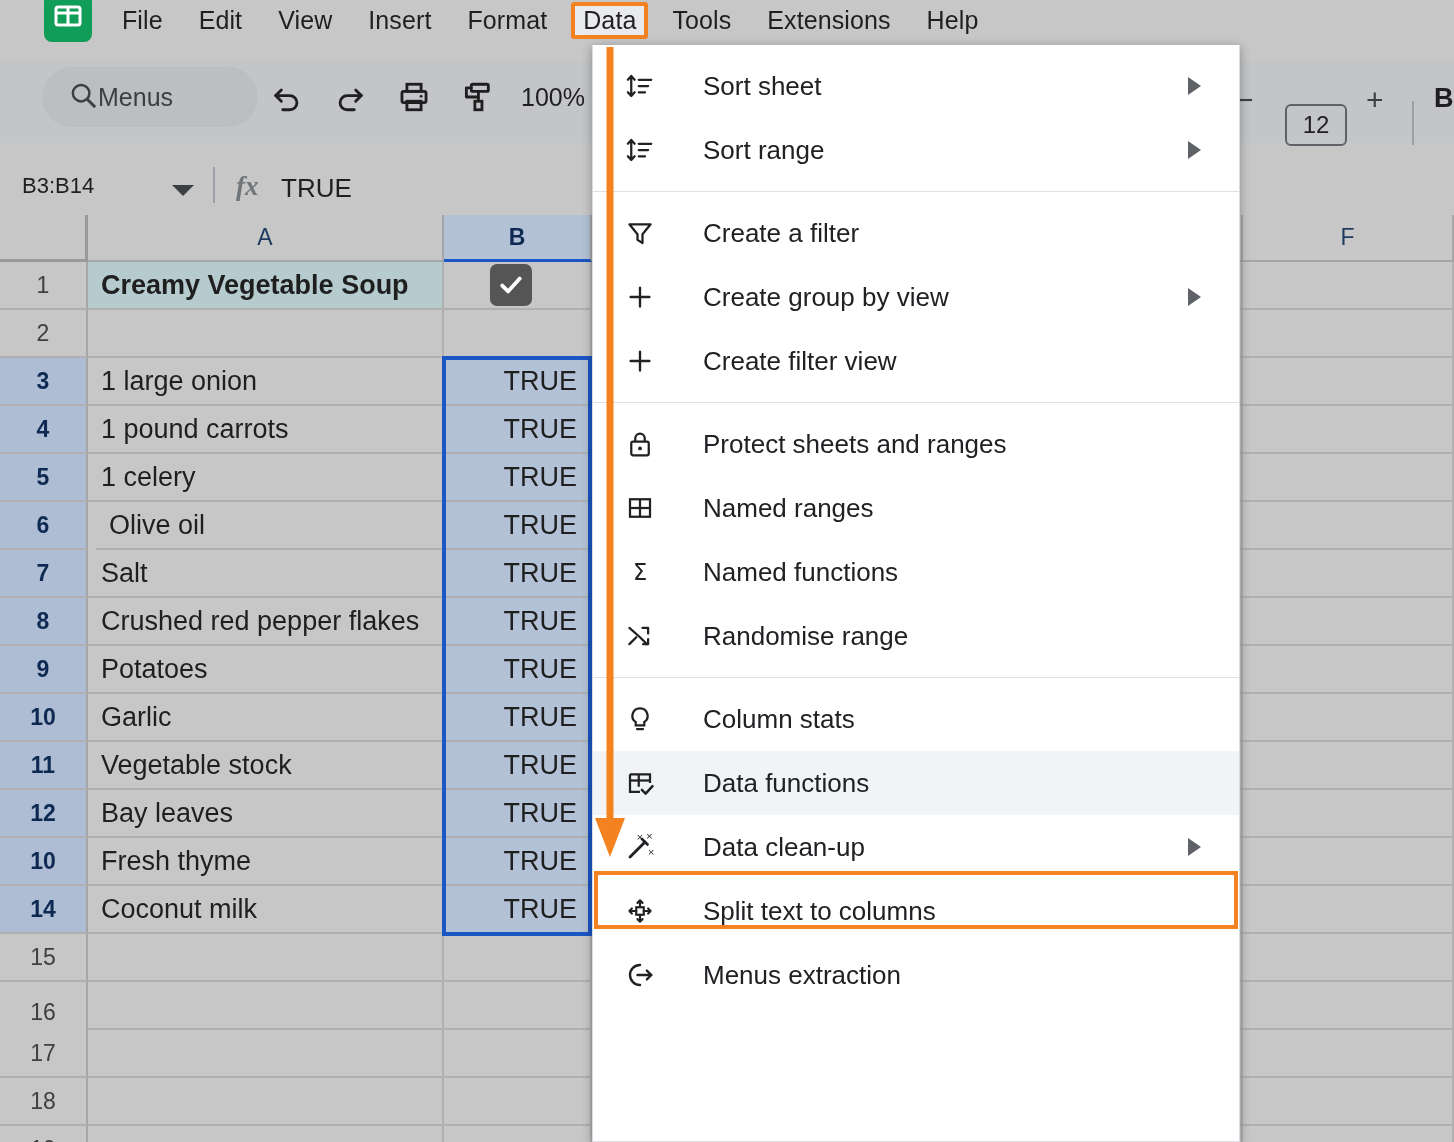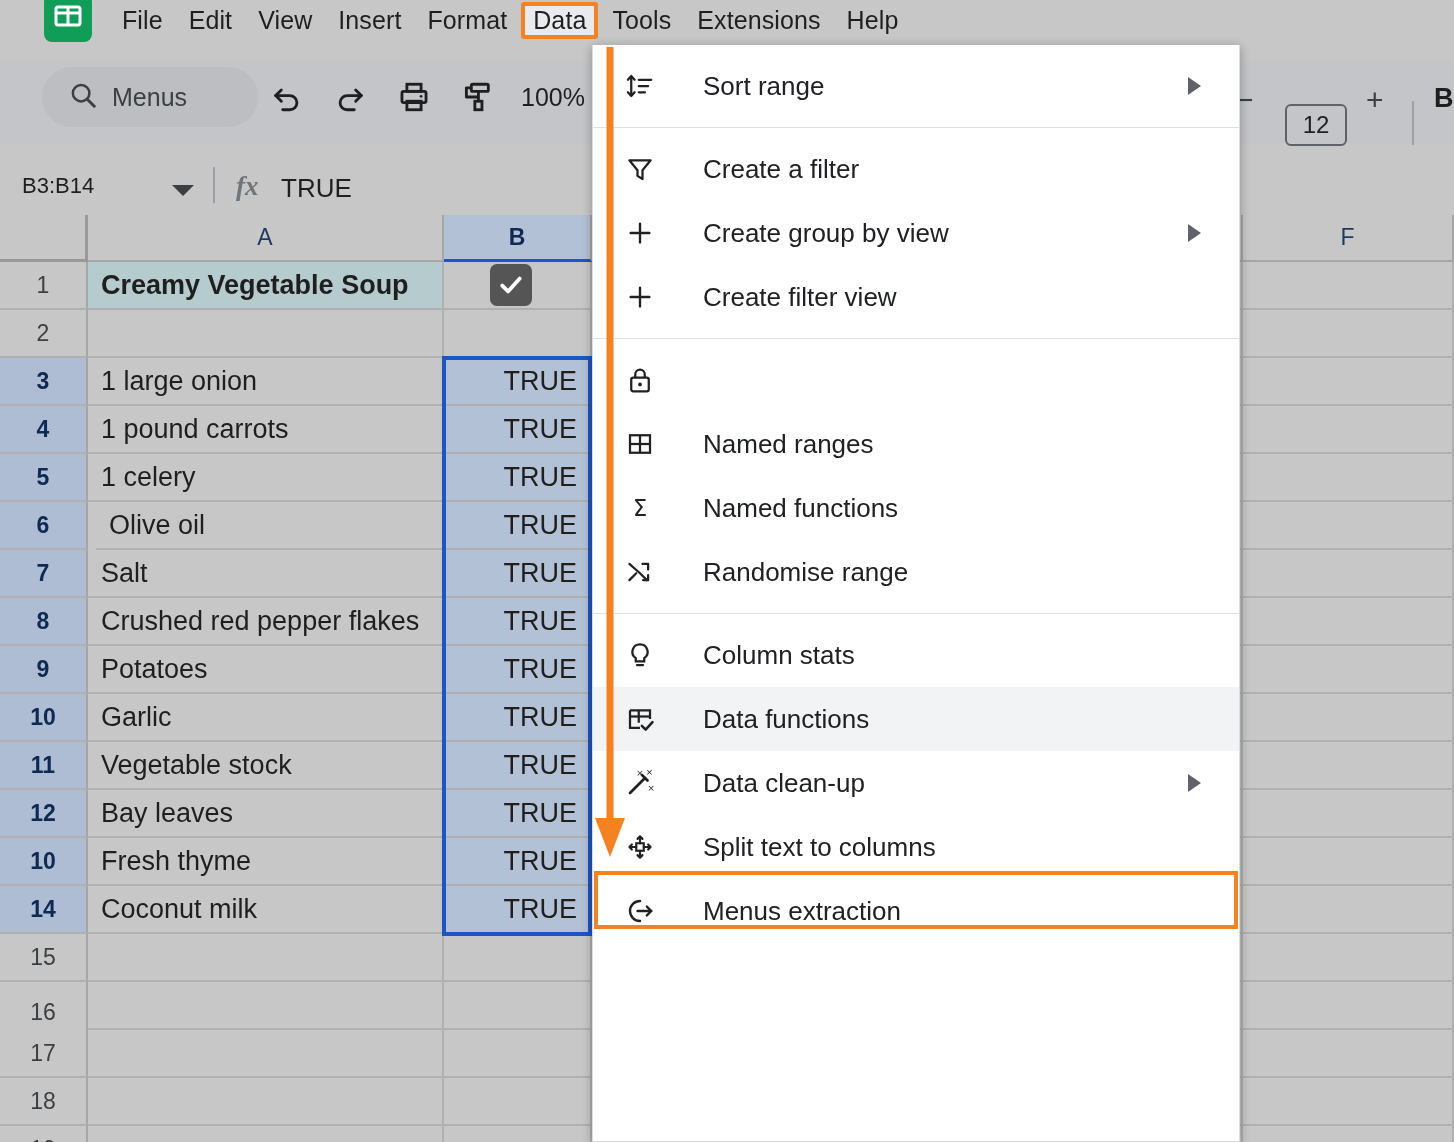--- a/index.html
+++ b/index.html
@@ -27,36 +27,36 @@
   .menu-item {
     font-size: 25px; color: #1f1f1f; letter-spacing: .1px;
     padding: 4px 12px; border-radius: 3px; cursor: default;
     white-space: nowrap;
   }
   .menu-item.active {
     background: #e8eaed;
     border: 4px solid #f58220;
     padding: 0px 8px;
   }
-  .menu-list { position: absolute; left: 110px; top: 2px; display: flex; gap: 2px; }
+  .menu-list { position: absolute; left: 110px; top: 2px; display: flex; gap: 12px; }
 
   
   .toolbar {
     position: absolute; left: 0; top: 47px; width: 1454px; height: 110px;
     background: #c7c7c7;
   }
   .toolbar-inner {
     position: absolute; left: 0; top: 14px; width: 1454px; height: 82px;
     background: #c3c5c9;
   }
   .menus-pill {
     position: absolute; left: 42px; top: 20px;
     width: 216px; height: 60px; border-radius: 32px;
     background: #bcbec2;
-    display: flex; align-items: center; gap: 14px; padding-left: 26px;
+    display: flex; align-items: center; padding-left: 26px;
   }
   .menus-pill .lbl { font-size: 25px; color: #3c4043; }
   .tb-icon { position: absolute; top: 28px; width: 44px; height: 44px;
              display: flex; align-items: center; justify-content: center; }
   .zoom-val { position: absolute; left: 521px; top: 36px; font-size: 25px; color: #1f1f1f; }
   .fs-minus { position: absolute; left: 1236px; top: 36px; font-size: 30px; color: #3c4043; }
   .fs-box {
     position: absolute; left: 1285px; top: 78px; transform: translateY(-50%);
     width: 62px; height: 42px; border: 2px solid #5f6368; border-radius: 6px;
     display: flex; align-items: center; justify-content: center;
@@ -355,20 +355,32 @@
       <div class="spacer"></div>
       <div class="mi">
         <span class="mi-icon">
           <svg width="30" height="30" viewBox="0 0 24 24">
             <path d="M5 4 V20 M5 4 L2.3 7 M5 4 L7.7 7 M5 20 L2.3 17 M5 20 L7.7 17" fill="none" stroke="#202124" stroke-width="1.8" stroke-linecap="round"></path>
             <line x1="11" y1="7" x2="21" y2="7" stroke="#202124" stroke-width="1.8" stroke-linecap="round"></line>
             <line x1="11" y1="12" x2="18.5" y2="12" stroke="#202124" stroke-width="1.8" stroke-linecap="round"></line>
             <line x1="11" y1="17" x2="16" y2="17" stroke="#202124" stroke-width="1.8" stroke-linecap="round"></line>
           </svg>
         </span>
+        <span class="mi-label">Sort sheet</span>
+        <span class="arrow"></span>
+      </div>
+      <div class="mi">
+        <span class="mi-icon">
+          <svg width="30" height="30" viewBox="0 0 24 24">
+            <path d="M5 4 V20 M5 4 L2.3 7 M5 4 L7.7 7 M5 20 L2.3 17 M5 20 L7.7 17" fill="none" stroke="#202124" stroke-width="1.8" stroke-linecap="round"></path>
+            <line x1="11" y1="7" x2="21" y2="7" stroke="#202124" stroke-width="1.8" stroke-linecap="round"></line>
+            <line x1="11" y1="12" x2="18.5" y2="12" stroke="#202124" stroke-width="1.8" stroke-linecap="round"></line>
+            <line x1="11" y1="17" x2="16" y2="17" stroke="#202124" stroke-width="1.8" stroke-linecap="round"></line>
+          </svg>
+        </span>
         <span class="mi-label">Sort range</span>
         <span class="arrow"></span>
       </div>
       <div class="mi-sep"></div>
       <div class="mi">
         <span class="mi-icon">
           <svg width="30" height="30" viewBox="0 0 24 24">
             <path d="M3.5 5 H20.5 L14 13 V20 L10 17.5 V13 Z" fill="none" stroke="#202124" stroke-width="1.8" stroke-linejoin="round"></path>
           </svg>
         </span>
@@ -395,20 +407,21 @@
       </div>
       <div class="mi-sep"></div>
       <div class="mi">
         <span class="mi-icon">
           <svg width="30" height="30" viewBox="0 0 24 24">
             <rect x="5" y="10" width="14" height="11" rx="1.5" fill="none" stroke="#202124" stroke-width="1.8"></rect>
             <path d="M8.2 10 V7.5 a3.8 3.8 0 0 1 7.6 0 V10" fill="none" stroke="#202124" stroke-width="1.8"></path>
             <circle cx="12" cy="15.5" r="1.5" fill="#202124"></circle>
           </svg>
         </span>
+        <span class="mi-label">Protect sheets and ranges</span>
       </div>
       <div class="mi">
         <span class="mi-icon">
           <svg width="30" height="30" viewBox="0 0 24 24">
             <rect x="4" y="5" width="16" height="14" fill="none" stroke="#202124" stroke-width="1.8"></rect>
             <line x1="4" y1="12" x2="20" y2="12" stroke="#202124" stroke-width="1.8"></line>
             <line x1="12" y1="5" x2="12" y2="19" stroke="#202124" stroke-width="1.8"></line>
           </svg>
         </span>
         <span class="mi-label">Named ranges</span>

